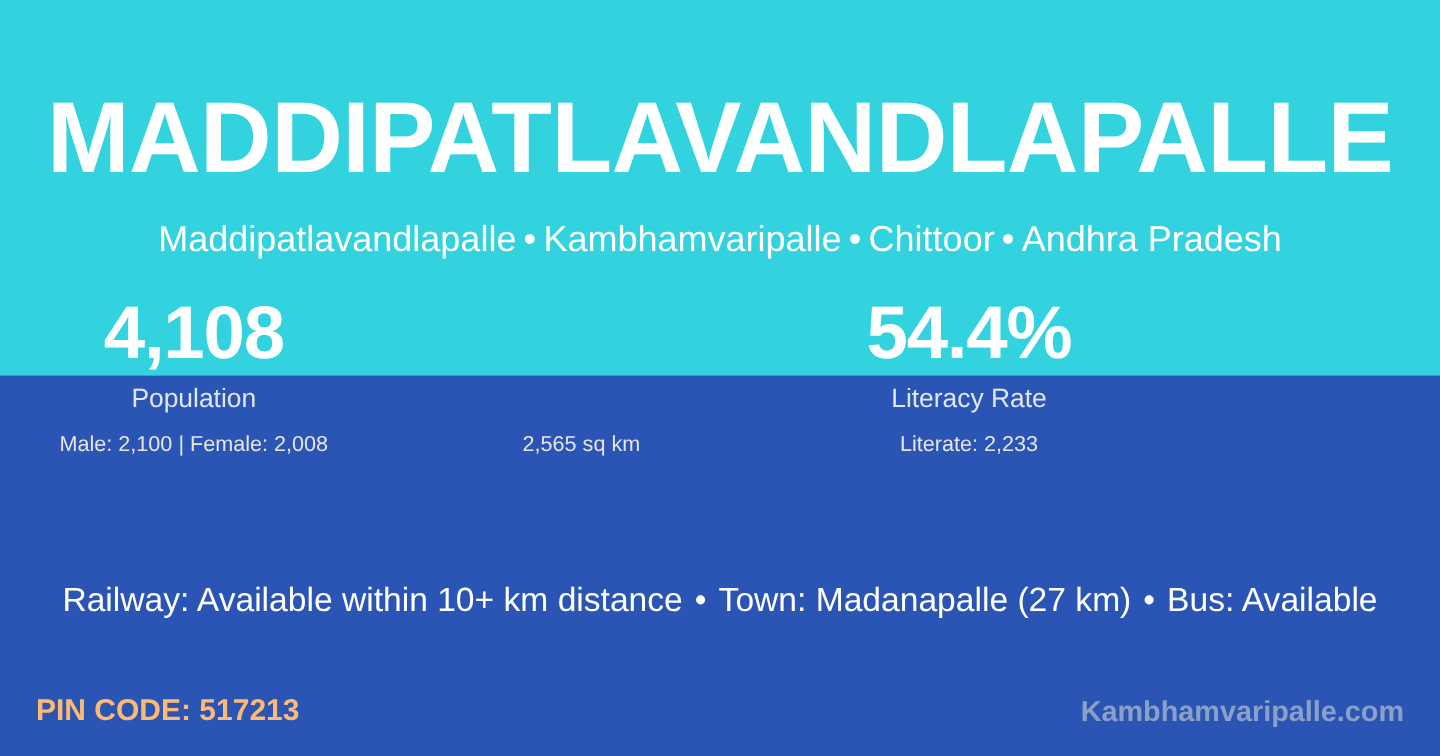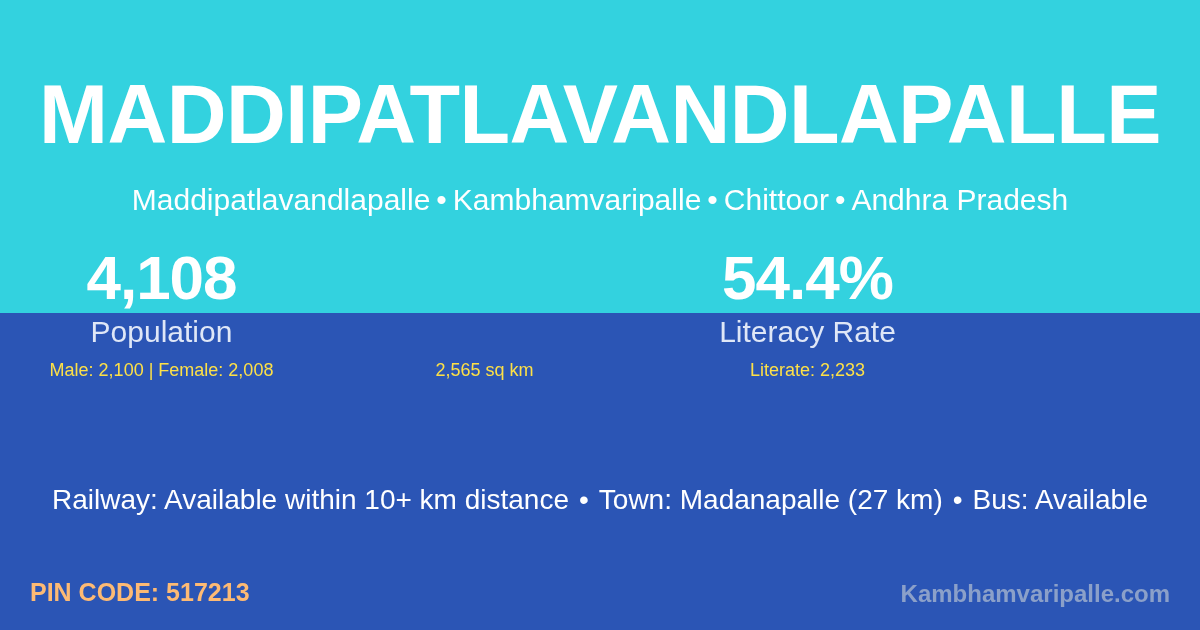--- a/index.html
+++ b/index.html
@@ -83,27 +83,27 @@
   }
   .stat-value {
     color: #ffffff;
     font-weight: bold;
     font-size: 62px;
     line-height: 70px;
     letter-spacing: -1px;
   }
   .stat-label {
     color: #dfe7f7;
-    font-size: 30px;
+    font-size: 22px;
     line-height: 34px;
     font-weight: normal;
     margin-top: 2px;
   }
   .stat-sub {
-    color: #fde047;
+    color: #e5e5e5;
     font-size: 18px;
     line-height: 26px;
     font-weight: normal;
     margin-top: 8px;
   }
 
   
   .facilities-line {
     position: absolute;
     left: 0;

